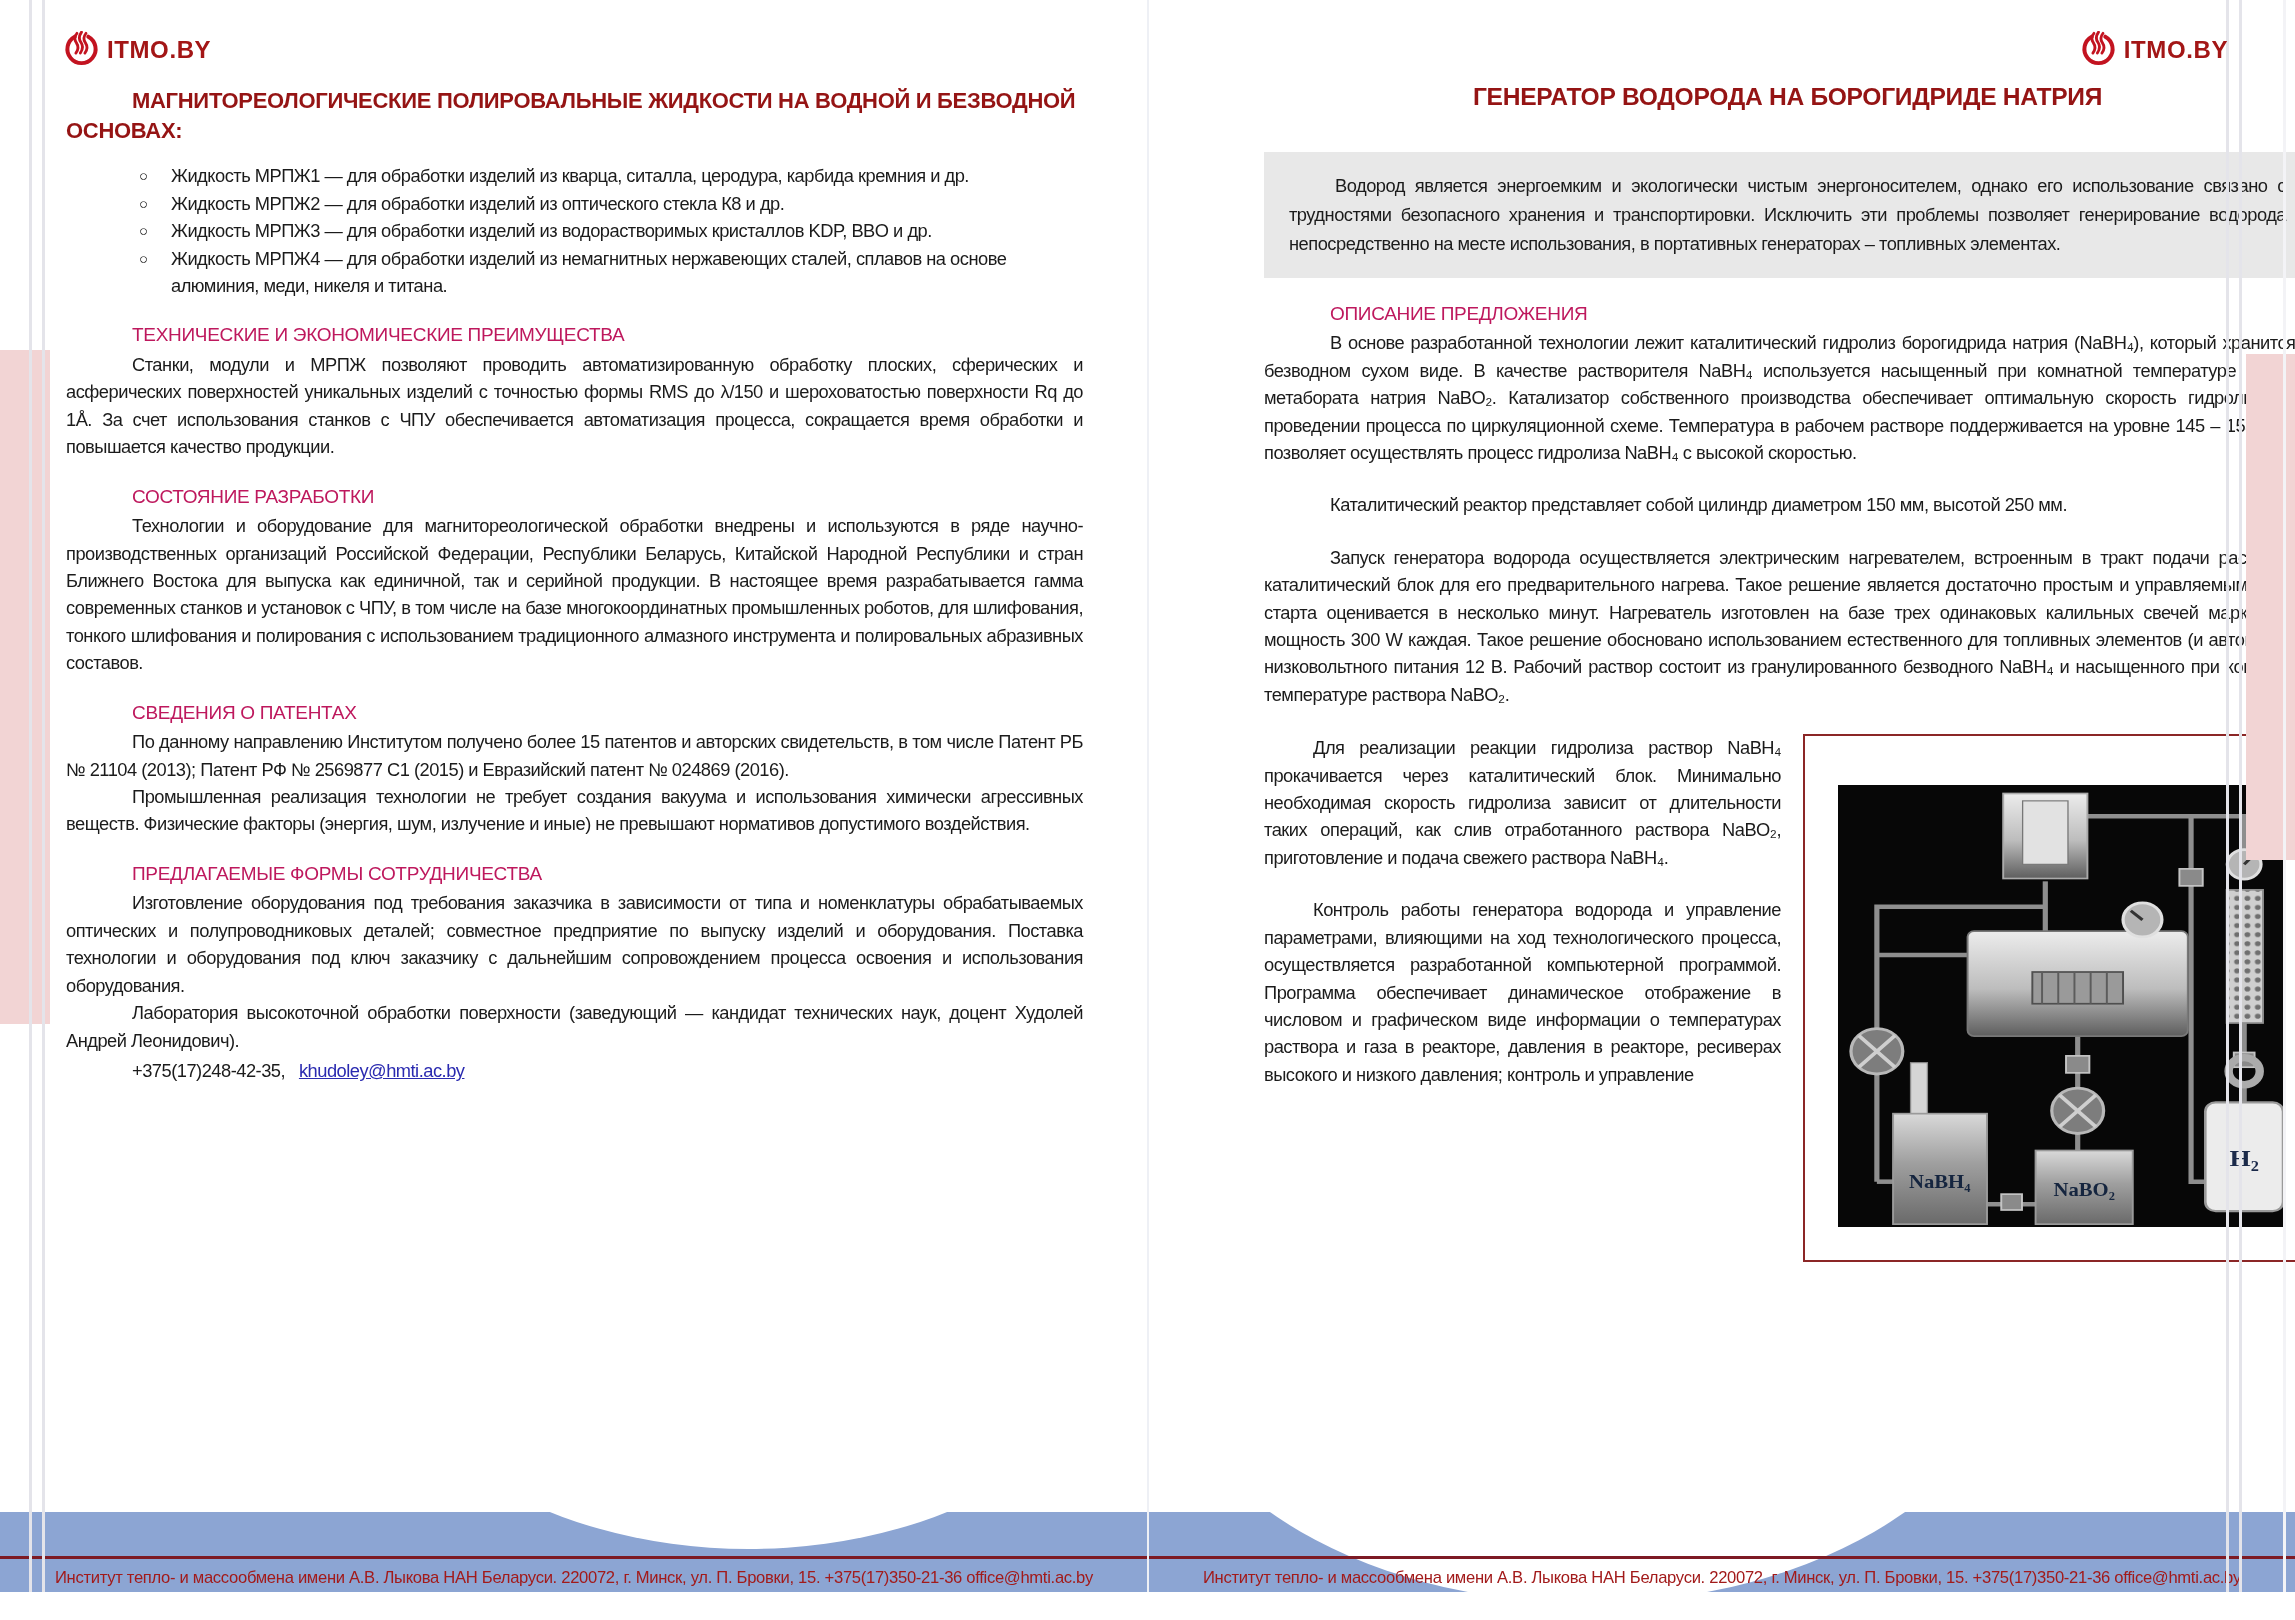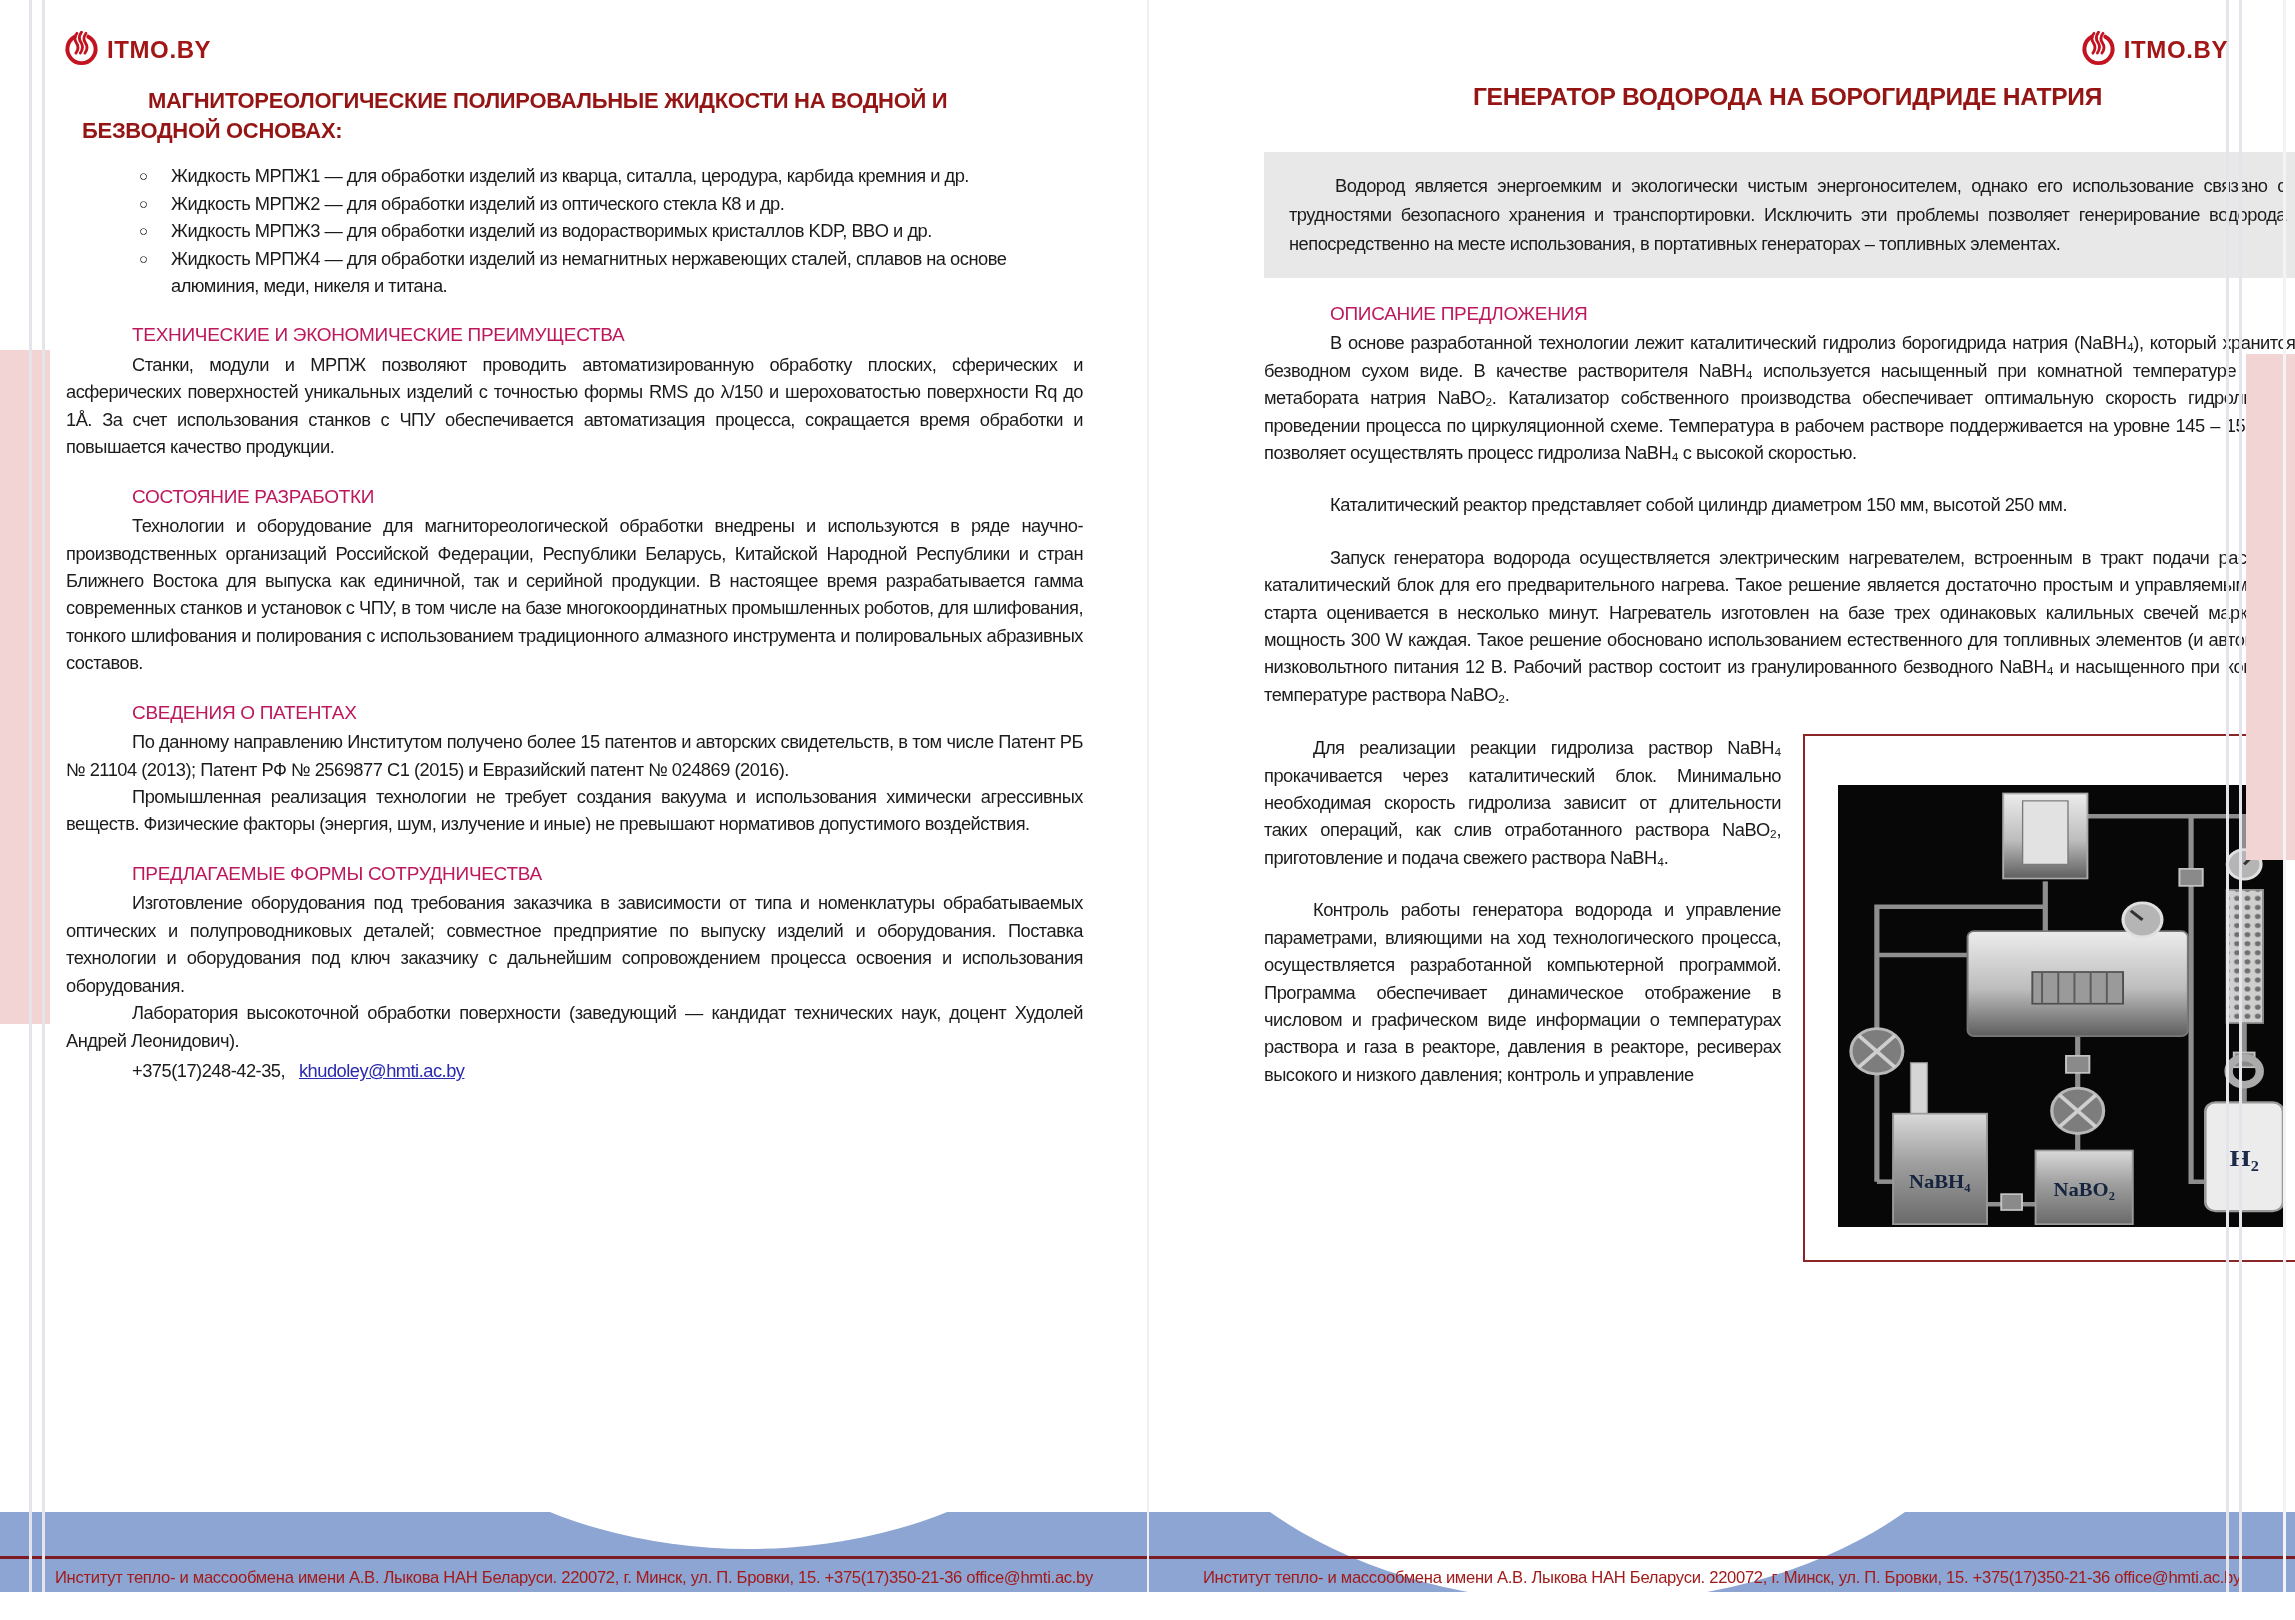--- a/index.html
+++ b/index.html
@@ -26,21 +26,21 @@
   .logo.right{right:67px;}
   .logo-text{font-size:24px;font-weight:bold;color:#a31616;letter-spacing:0.6px;}
 
   
   .page-col{position:absolute;z-index:4;}
   #left-col{left:66px;top:86px;width:1017px;}
   #right-col{left:1264px;top:67px;width:1047px;}
 
   .doc-title{
     font-size:22px;font-weight:bold;color:#951414;
-    line-height:1.35;text-indent:66px;letter-spacing:-0.3px;margin-left:16px;
+    line-height:1.35;text-indent:66px;letter-spacing:-0.3px;
   }
   .doc-title-right{
     font-size:24.6px;font-weight:bold;color:#951414;
     text-align:center;letter-spacing:-0.3px;margin-top:16px;
   }
   .bullets{margin-top:17px;}
   .bullet{display:flex;gap:15px;padding-left:73px;
     font-size:18.3px;line-height:27.4px;letter-spacing:-0.5px;width:869px;}
   .bullet .marker{flex:0 0 17px;font-size:15px;line-height:27.4px;color:#111;}
   .section-heading{

